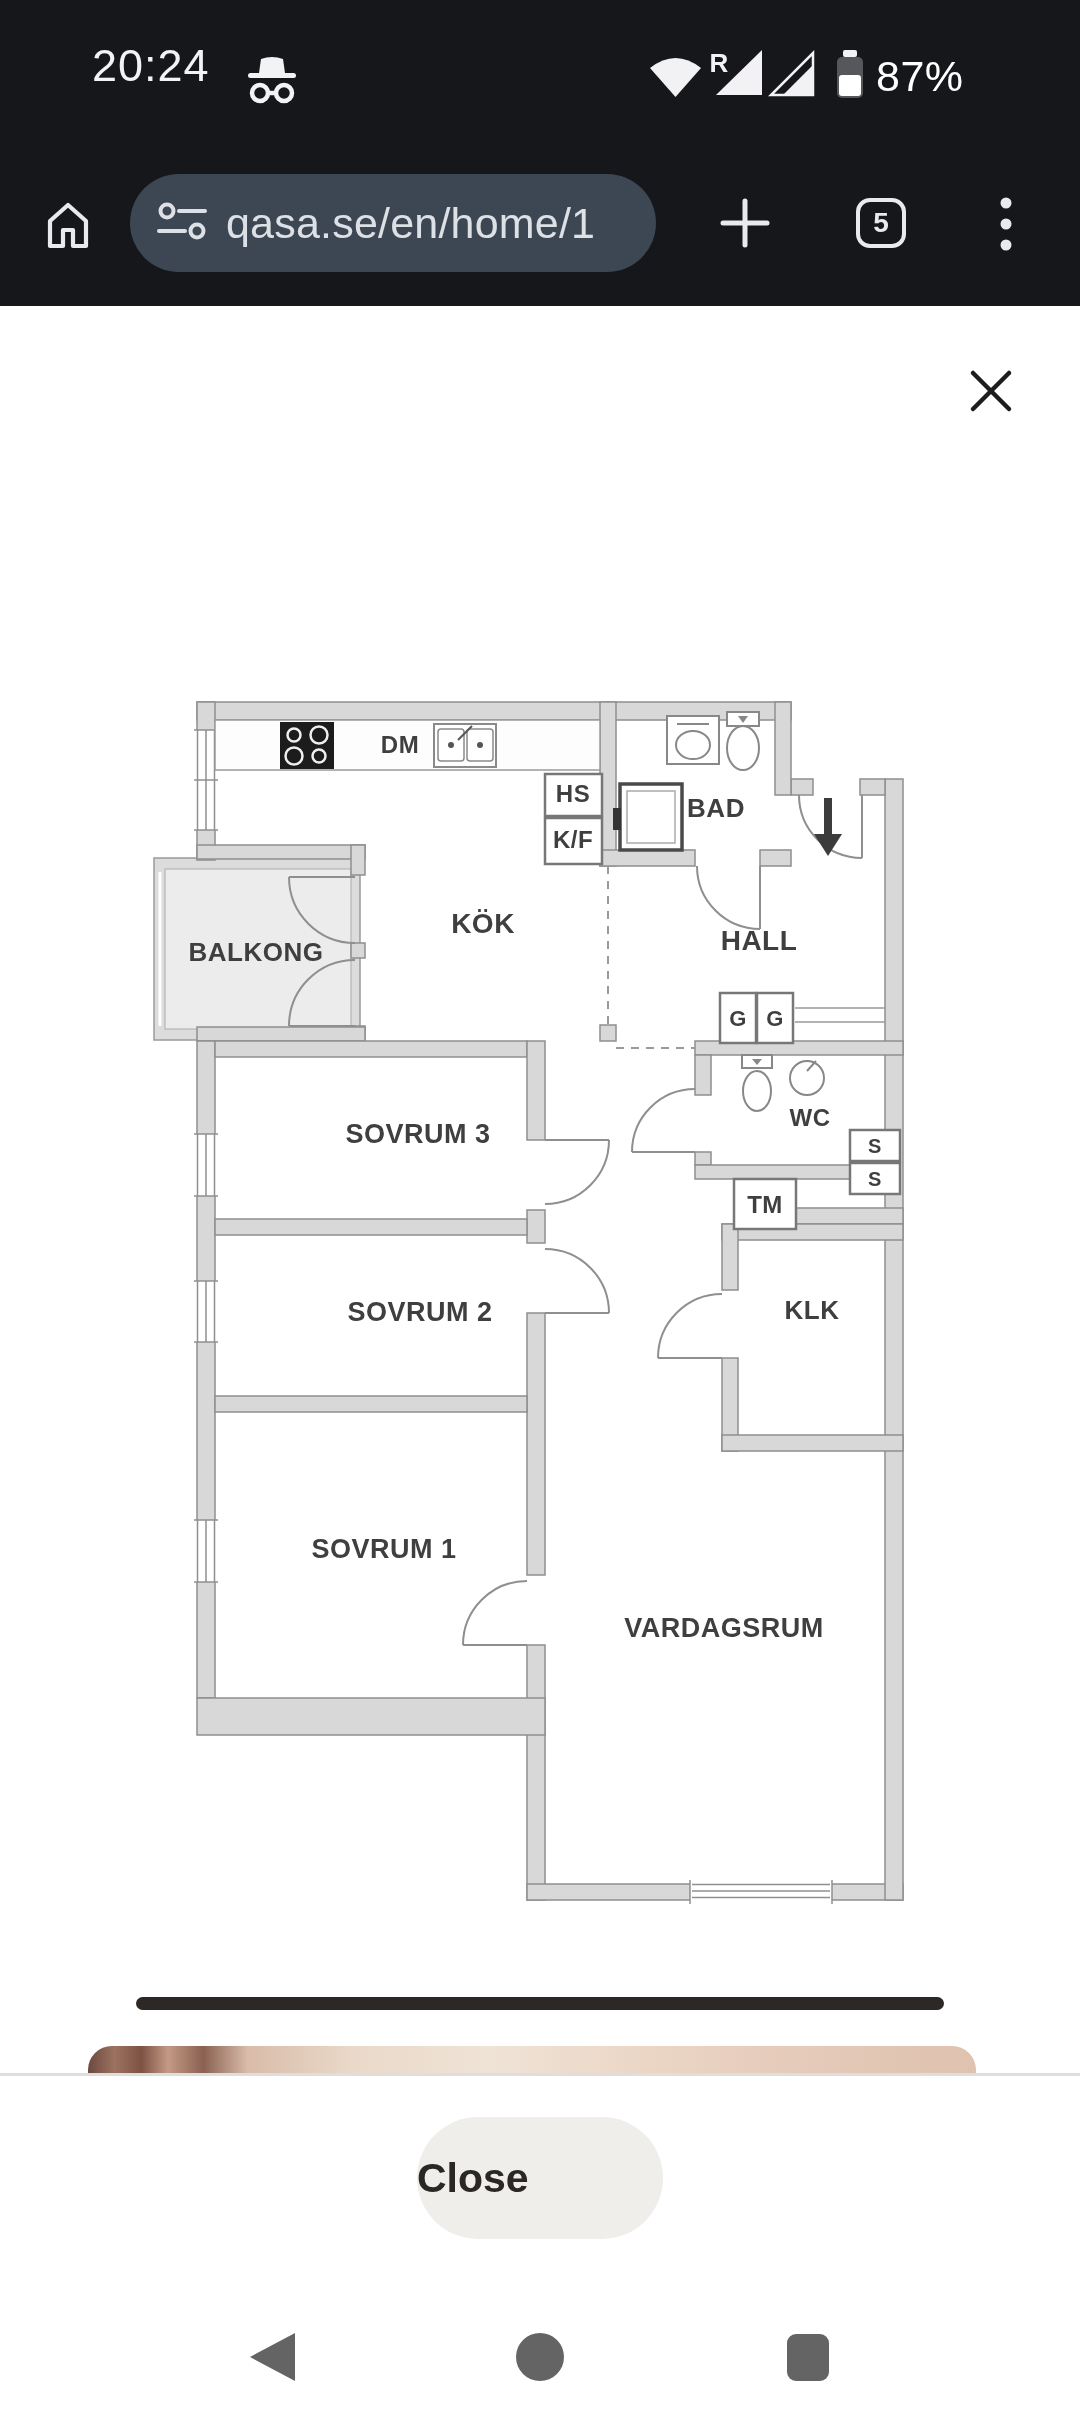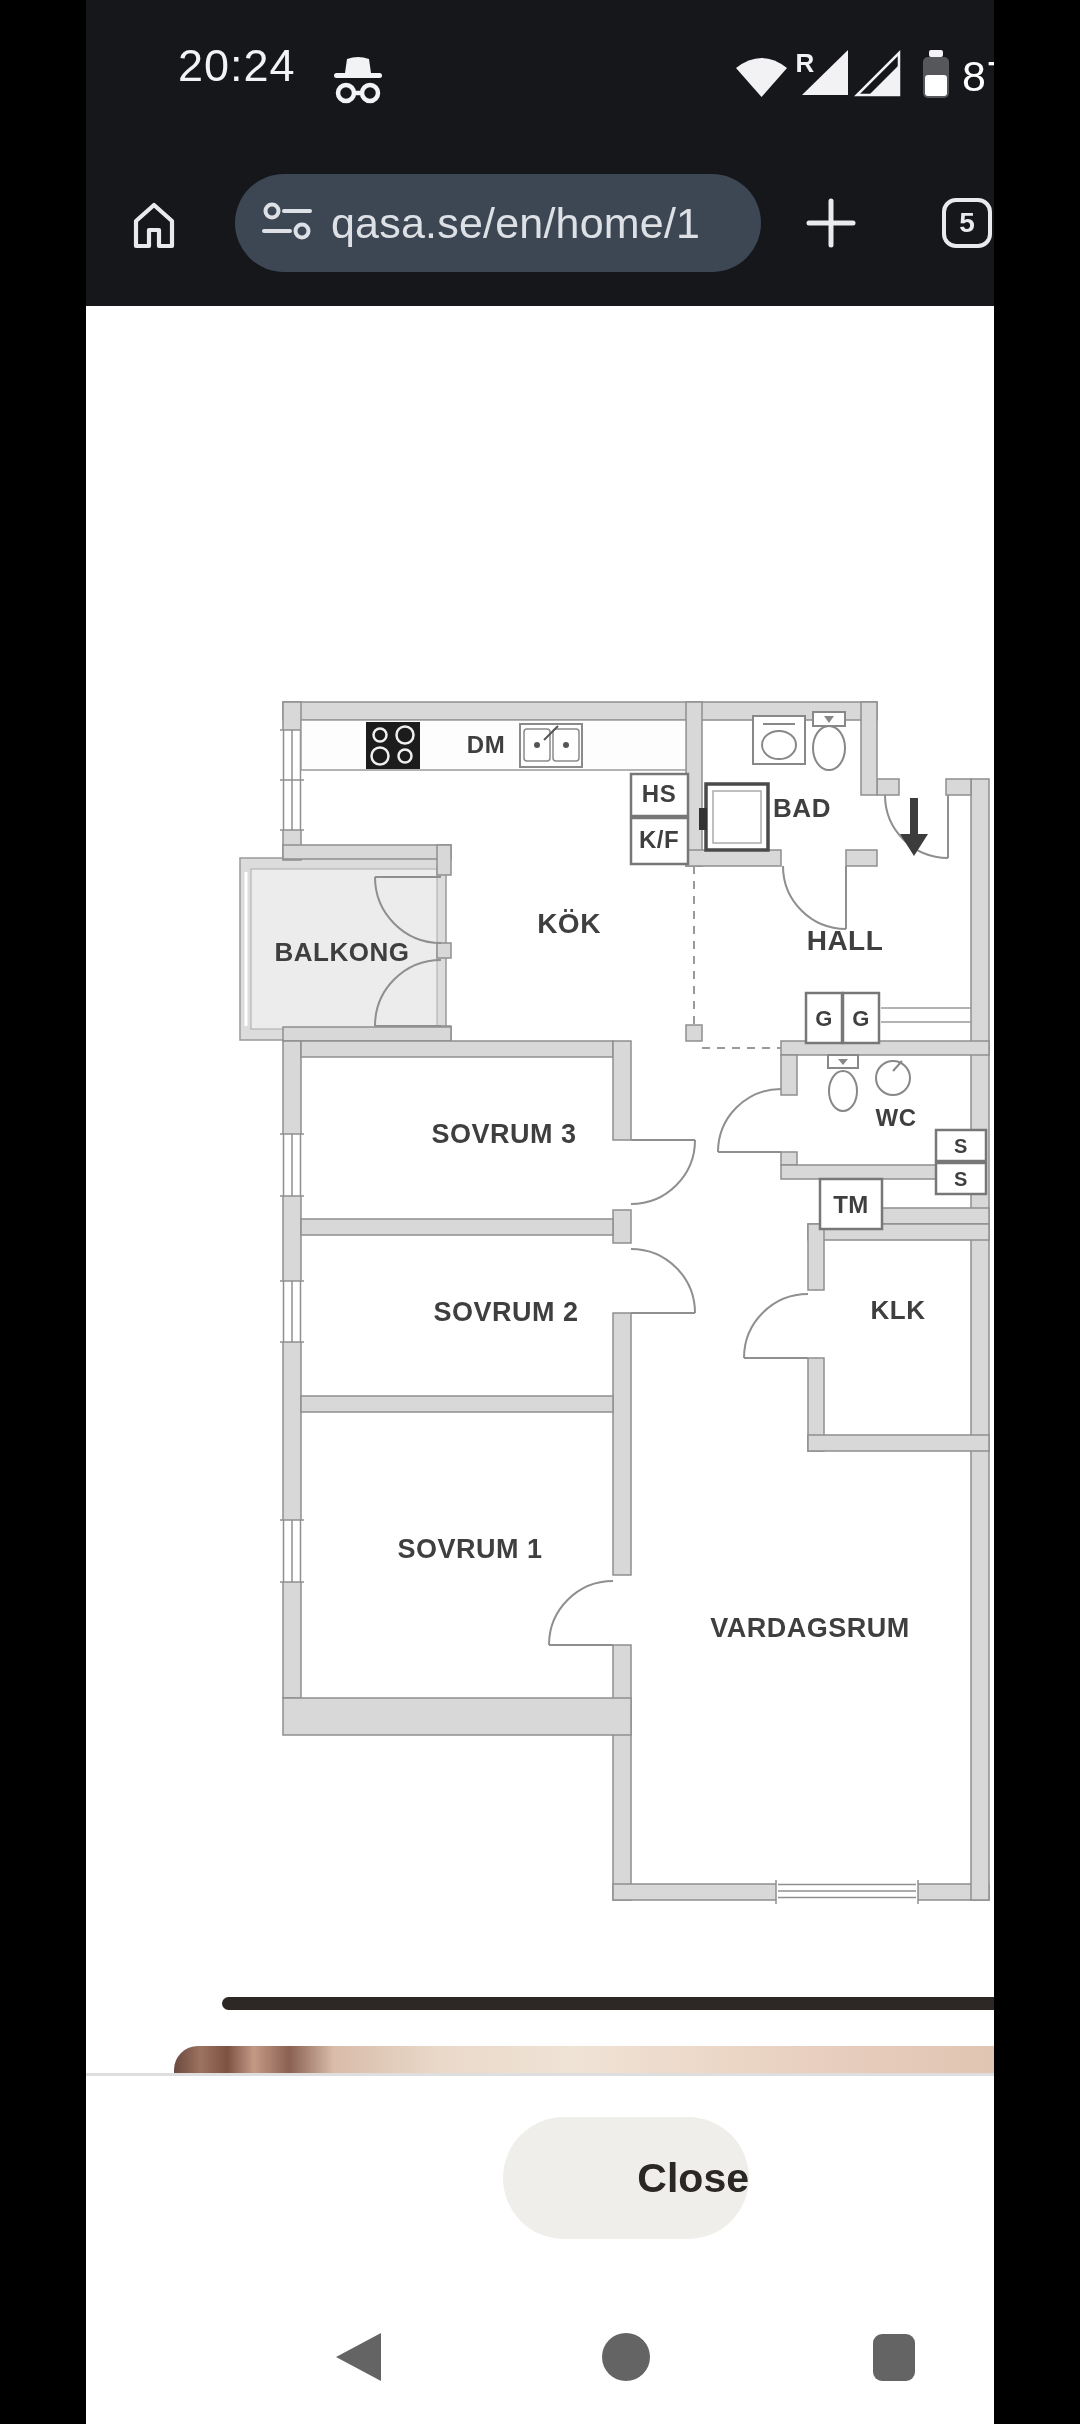--- a/index.html
+++ b/index.html
@@ -1,47 +1,47 @@
 <!DOCTYPE html>
 <html><head>
 <meta charset="utf-8">
 <style>
   * { margin:0; padding:0; box-sizing:border-box; }
   html,body { background:#000; }
   body { font-family:"Liberation Sans", sans-serif; }
-  .screen { position:relative; width:908px; height:2424px; background:#ffffff; overflow:hidden; margin:0 auto; }
+  .screen { position:relative; width:1080px; height:2424px; background:#ffffff; overflow:hidden; margin:0 auto; }
 
   
   .chrome-top { position:absolute; left:0; top:0; width:1080px; height:306px; background:#15171b; }
   .sb-time { position:absolute; left:92px; top:40px; font-size:45px; font-weight:500; color:#f1f3f4; letter-spacing:1px; }
   .sb-incognito { position:absolute; left:244px; top:52px; }
   .sb-cluster { position:absolute; left:640px; top:42px; }
   .sb-batt-pct { position:absolute; left:876px; top:52px; font-size:43px; font-weight:500; color:#ffffff; letter-spacing:0.5px; }
 
   .tb-home { position:absolute; left:40px; top:196px; }
-  .url-pill { position:absolute; left:149px; top:174px; width:526px; height:98px; border-radius:49px;
+  .url-pill { position:absolute; left:130px; top:174px; width:526px; height:98px; border-radius:49px;
               background:#3d4754; display:flex; align-items:center; gap:18px; padding:0 26px; }
   .url-text { font-size:43px; color:#dde1e6; white-space:nowrap; letter-spacing:0.2px; }
   .tb-plus { position:absolute; left:717px; top:195px; }
   .tab-box { position:absolute; left:856px; top:198px; width:50px; height:50px; border:4.5px solid #e8eaed;
              border-radius:14px; display:flex; align-items:center; justify-content:center; }
   .tab-box span { font-size:28px; font-weight:700; color:#e8eaed; }
   .tb-menu { position:absolute; left:994px; top:196px; }
 
   
   .viewer-close { position:absolute; left:962px; top:362px; width:58px; height:58px; background:transparent; border:none; cursor:pointer; }
   .floorplan { position:absolute; left:150px; top:690px; }
   .plan-text { font-weight:700; fill:#3f3f3f; letter-spacing:0.5px; font-family:"Liberation Sans", sans-serif; }
 
   .dark-bar { position:absolute; left:136px; top:1997px; width:808px; height:13px; border-radius:7px; background:#2d2826; }
   .next-photo { position:absolute; left:88px; top:2046px; width:888px; height:28px; border-radius:24px 24px 0 0;
     background:linear-gradient(90deg,#6b4a3f 0%,#9c7260 3%,#7e5243 6%,#c49a85 9%,#8a6152 13%,#d9bca9 18%,#ead9c9 30%,#efe3d6 45%,#ecd8c8 60%,#e7cdbd 75%,#e2c6b4 90%,#dfc2b0 100%); }
   .sheet { position:absolute; left:0; top:2073px; width:1080px; height:351px; background:#ffffff; border-top:3px solid #dedede; }
   .close-pill { position:absolute; left:417px; top:2117px; width:246px; height:122px; border-radius:62px;
-                background:#efeeea; border:none; cursor:pointer; display:flex; align-items:center; justify-content:flex-end; }
+                background:#efeeea; border:none; cursor:pointer; display:flex; align-items:center; justify-content:flex-start; }
   .close-pill span { font-size:41px; font-weight:700; color:#2b2724; }
 
   
   .nav-bar { position:absolute; left:0; top:2284px; width:1080px; height:140px; background:#ffffff; }
 </style>
 </head>
 <body>
 
 <div class="screen">
 

